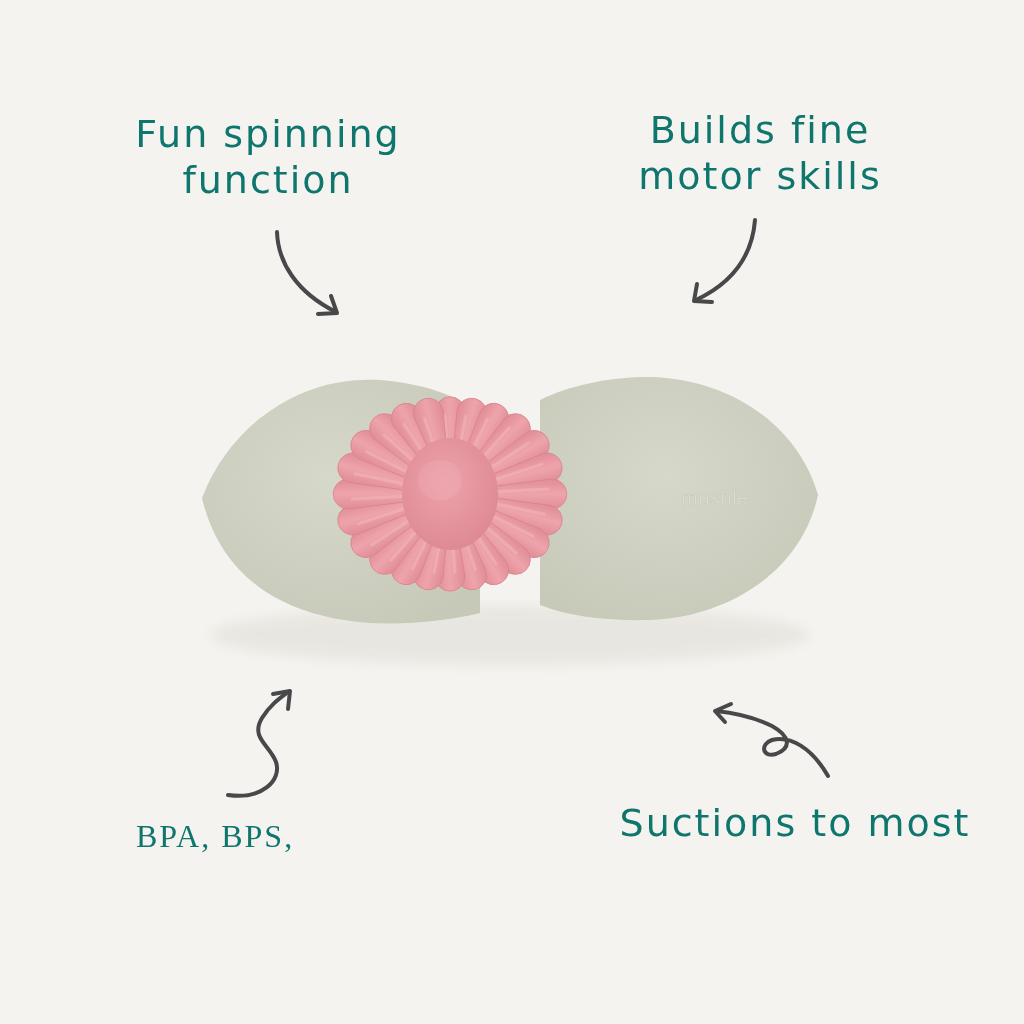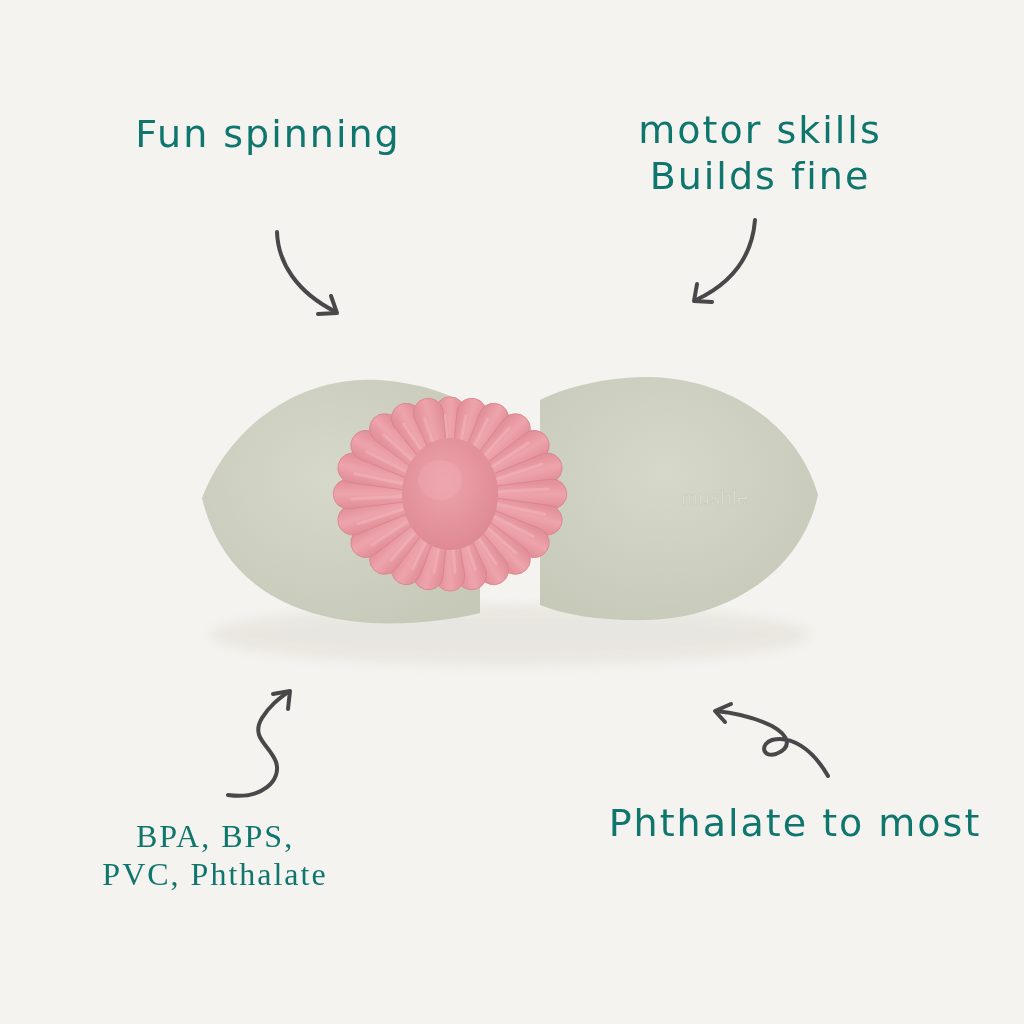--- a/index.html
+++ b/index.html
@@ -26,31 +26,31 @@
 
   .arrow { position:absolute; left:0; top:0; width:1024px; height:1024px; pointer-events:none; }
 
   #product { position:absolute; left:190px; top:355px; width:640px; height:330px; }
 </style>
 </head>
 <body style="--bg: #f4f3ef;">
 
 <div class="caption" id="cap-tl">
   <span>Fun spinning</span>
+  <span>function</span>
 </div>
 <div class="caption" id="cap-tr">
+  <span>Builds fine</span>
   <span>motor skills</span>
-  <span>Builds fine</span>
 </div>
 <div class="caption" id="cap-bl">
   <span>BPA, BPS,</span>
-  <span>PVC, Phthalate</span>
 </div>
 <div class="caption" id="cap-br">
-  <span>Phthalate to most</span>
+  <span>Suctions to most</span>
 </div>
 
 <svg class="arrow" viewBox="0 0 1024 1024">
   <g fill="none" stroke="#48484a" stroke-width="4" stroke-linecap="round" stroke-linejoin="round">
 
     <g>
       <path d="M277 232 C 278 262, 296 292, 336 312"></path>
       <path d="M318 314 L 337 313 L 331 296"></path>
     </g>
 

